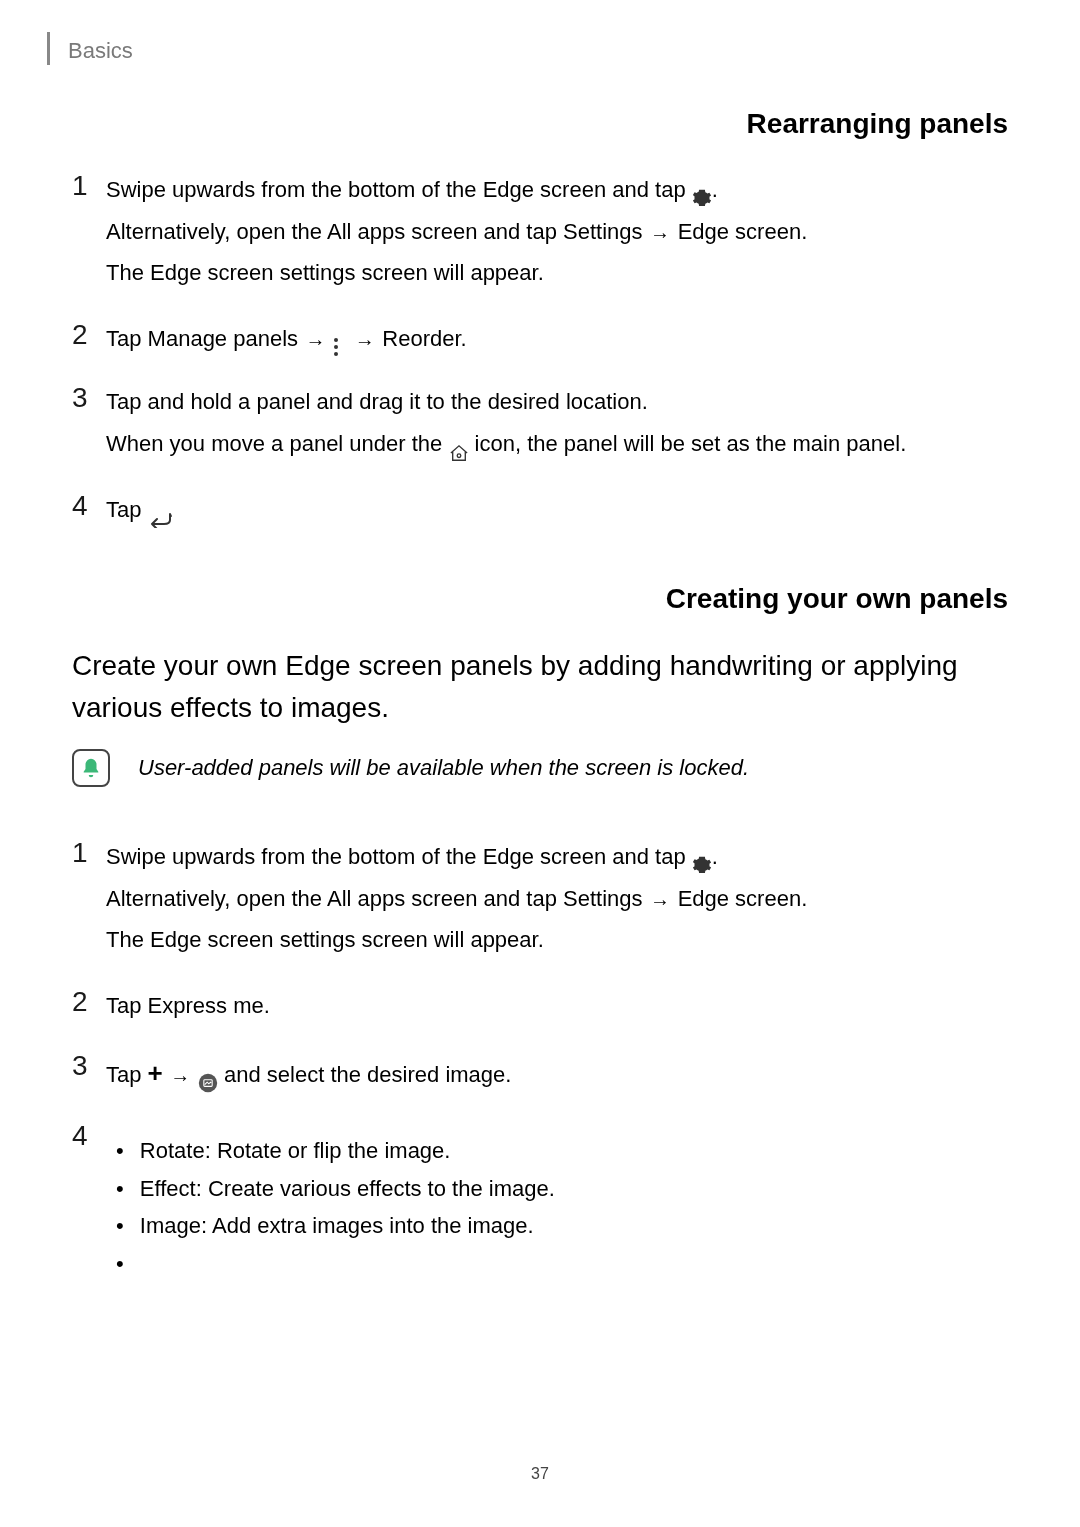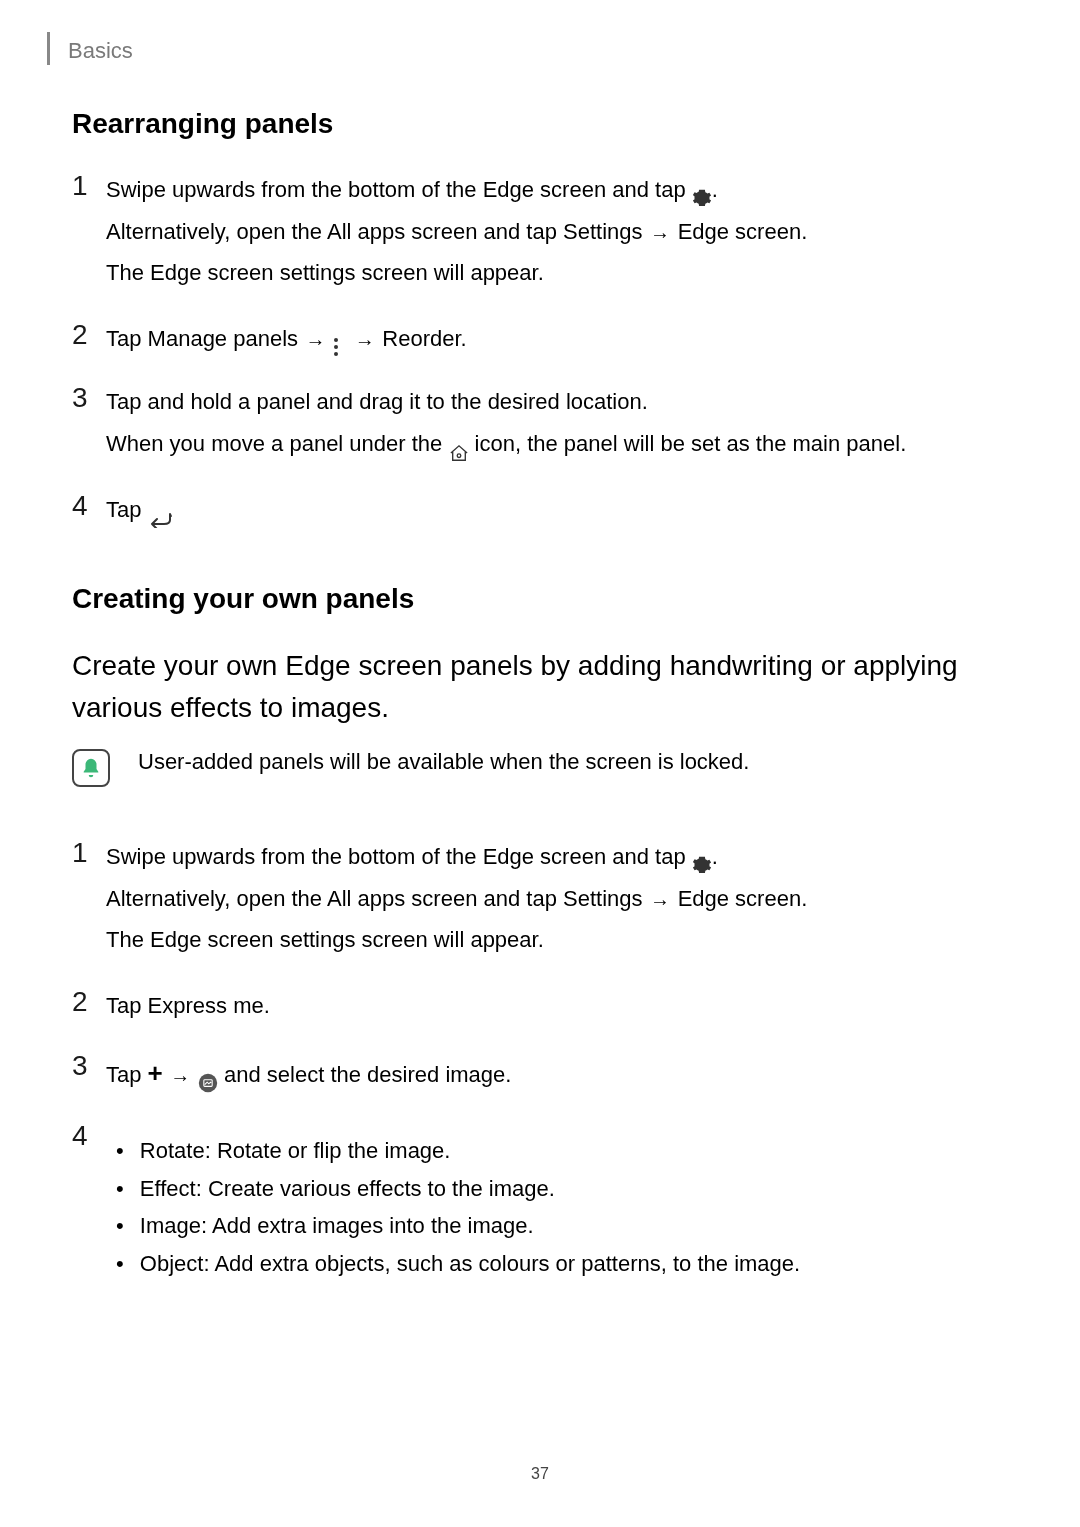--- a/index.html
+++ b/index.html
@@ -43,20 +43,21 @@
       top: 108px;
       left: 72px;
       right: 72px;
     }
     
     .section-title {
       font-size: 28px;
       font-weight: 700;
       color: #000;
       margin-bottom: 30px;
+      text-align: right;
     }
     
     .step {
       display: flex;
       align-items: flex-start;
       margin-bottom: 24px;
     }
     
     .step-number {
       font-size: 28px;
@@ -127,23 +128,24 @@
     
     .intro-text {
       font-size: 28px;
       color: #000;
       line-height: 1.5;
       margin-bottom: 20px;
     }
     
     .note-row {
       display: flex;
-      align-items: flex-start;
+      align-items: center;
       margin-bottom: 50px;
       margin-top: 18px;
+      font-style: italic;
     }
     
     .note-icon-box {
       width: 38px;
       height: 38px;
       border: 2px solid #444;
       border-radius: 8px;
       display: flex;
       align-items: center;
       justify-content: center;
@@ -306,21 +308,20 @@
         <div class="bullet-item">
           <span class="bullet-dot">•&nbsp;</span>
           <span><span class="bold">Effect</span><span>: Create various effects to the image.</span></span>
         </div>
         <div class="bullet-item">
           <span class="bullet-dot">•&nbsp;</span>
           <span><span class="bold">Image</span><span>: Add extra images into the image.</span></span>
         </div>
         <div class="bullet-item">
           <span class="bullet-dot">•&nbsp;</span>
-          <span><span class="bold">Object</span><span>: Add extra objects, such as colours or patterns, to the image.</span></span>
         </div>
       </div>
     </div>
   </div>
 
 </div>
 
 <div class="page-number">37</div>
 
 </body></html>

